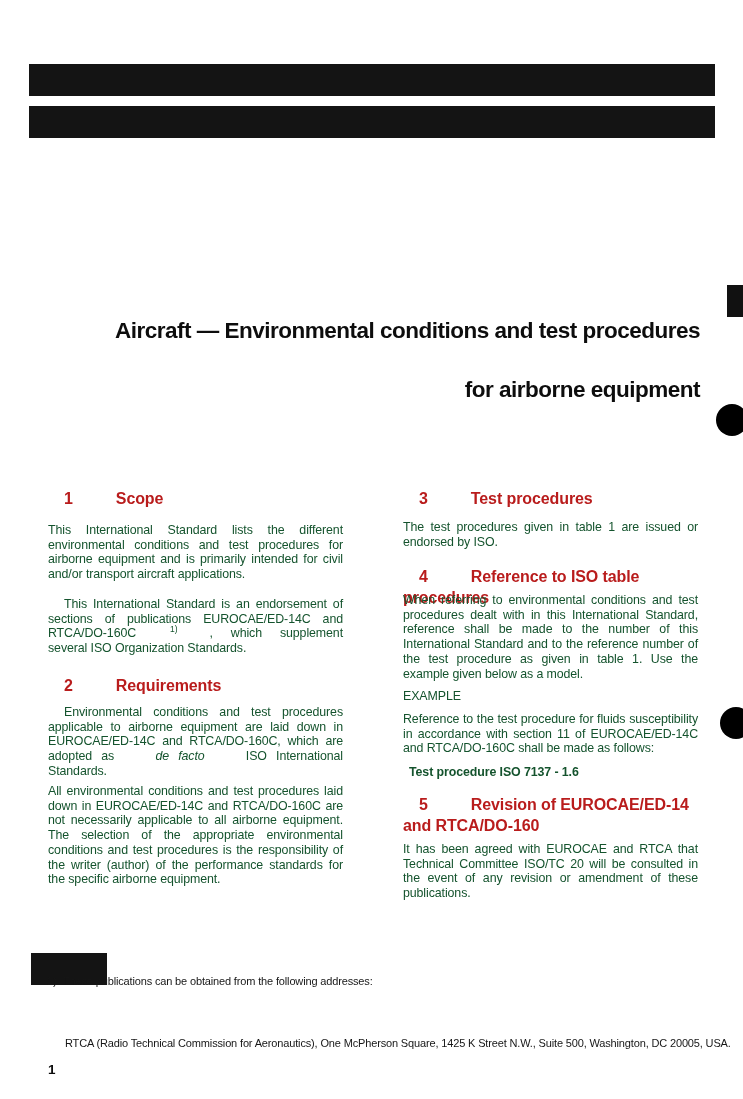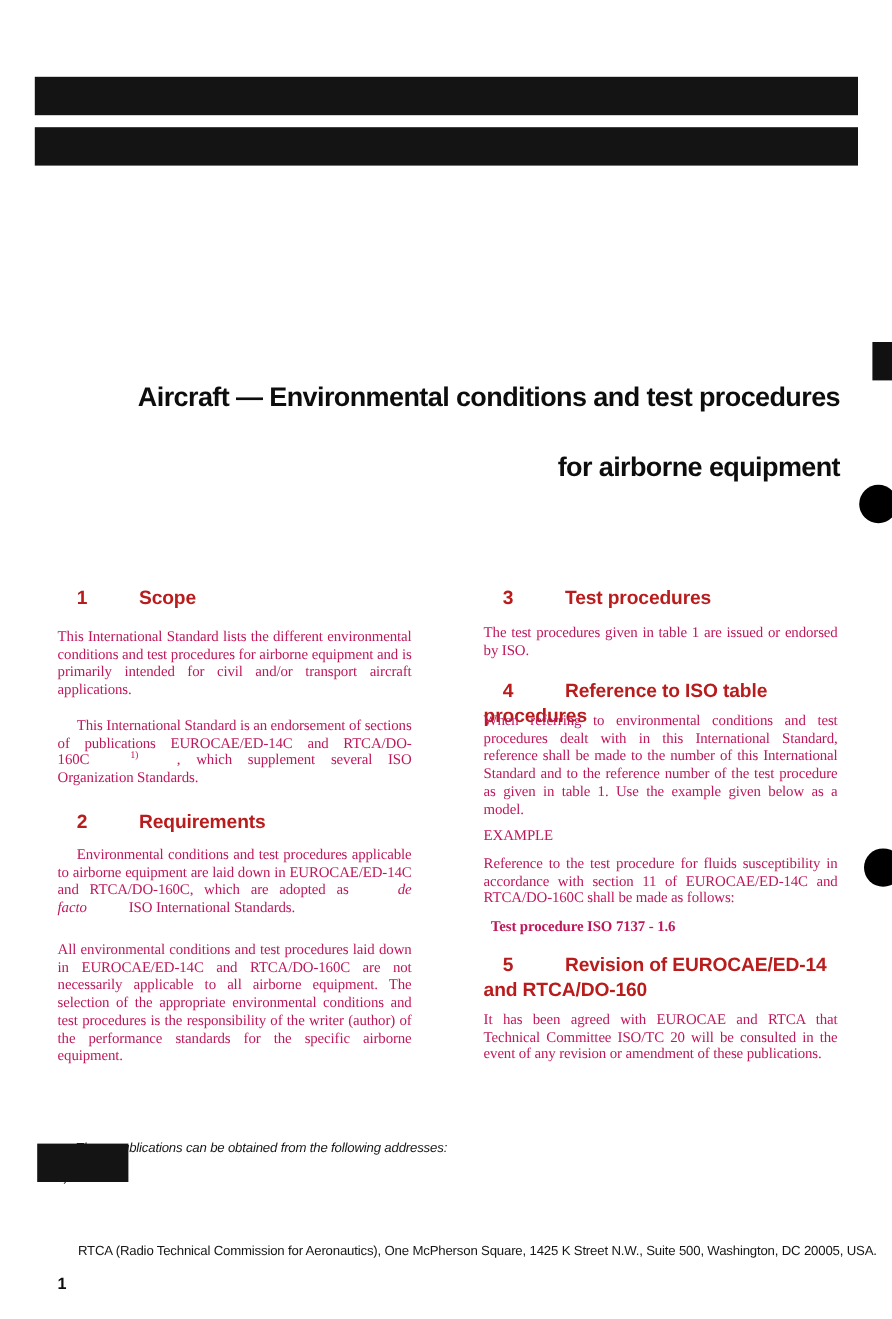--- a/index.html
+++ b/index.html
@@ -43,32 +43,32 @@
   .col-right { left:371px; }
 
   h2 {
     font-size:16px; line-height:21px; font-weight:bold;
     letter-spacing:-0.1px; color:#b91c1c;
   }
   h2 .num { margin-right:11px; }
 
   p {
     font-size:12.4px; line-height:14.7px;
-    text-align:justify; letter-spacing:-0.1px; color:#be185d;font-family:Liberation Serif, serif;
+    text-align:justify; letter-spacing:-0.1px; color:#14532d;
   }
   p sup { font-size:8.5px; vertical-align:super; line-height:0; margin-left:2px; }
   .italic { font-style:italic; }
   .example-label { text-align:left; }
   .example-ref { font-weight:bold; padding-left:22px; text-align:left; }
 
   
   .fn-rule { left:15px; top:937px; width:76px; height:2px; }
   .fn { position:absolute; font-size:11px; letter-spacing:-0.15px; line-height:13.5px; white-space:nowrap; }
   .fn-marker { left:15px; top:943px; }
-  .fn-intro  { left:31px; top:919px;font-style:italic; }
+  .fn-intro  { left:31px; top:943px; }
   .fn-addr1  { left:33px; top:974px; }
   .fn-addr2  { left:33px; top:1005px; }
 
   .page-number {
     position:absolute; left:16px; top:1030px;
     font-size:13.5px; font-weight:bold; color:#0d0d0d;
   }
 </style>
 </head>
 <body>

